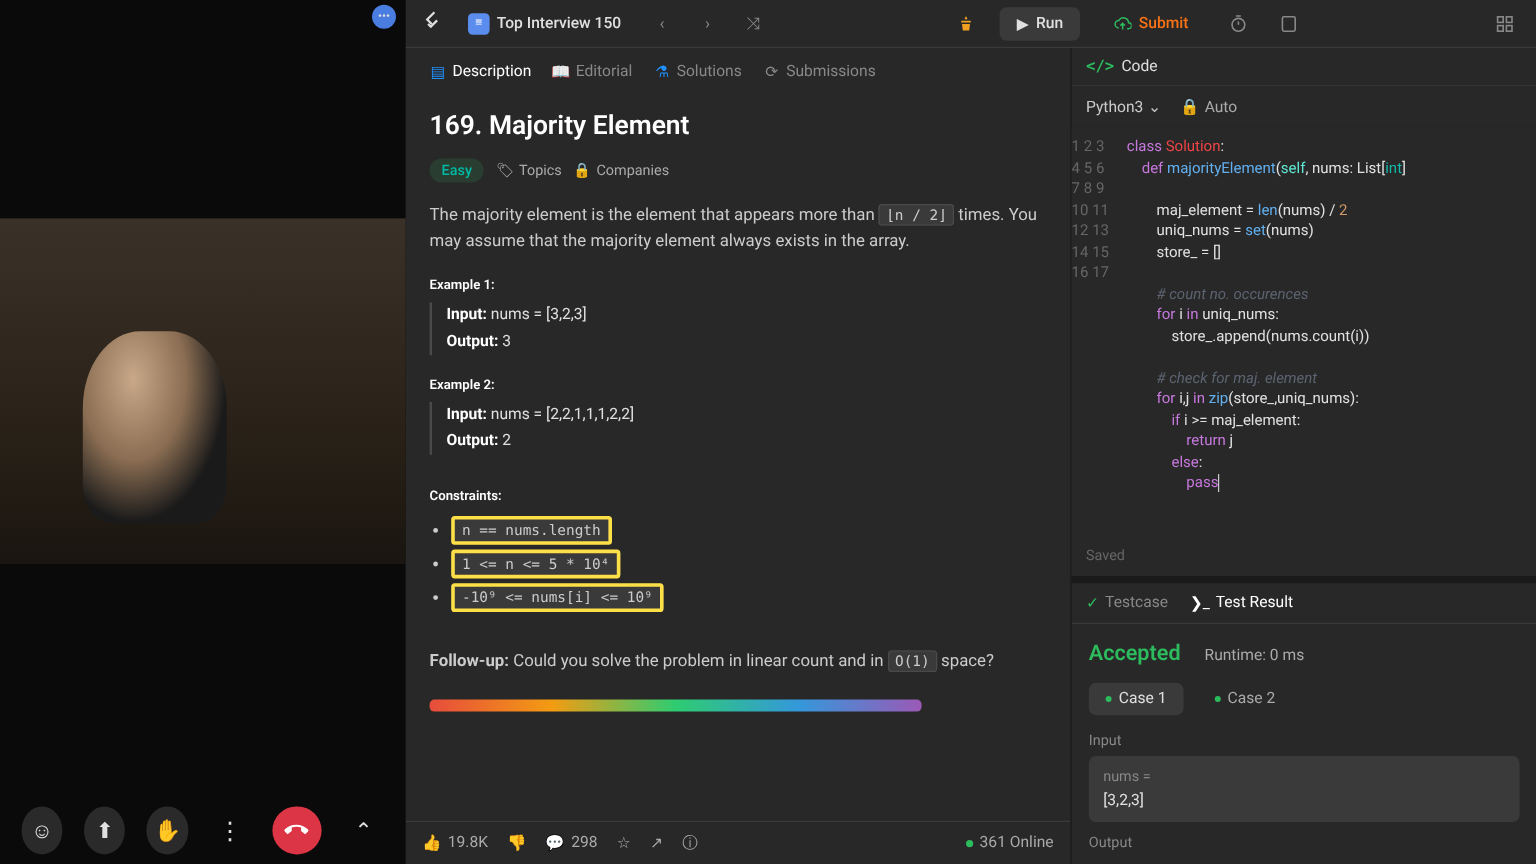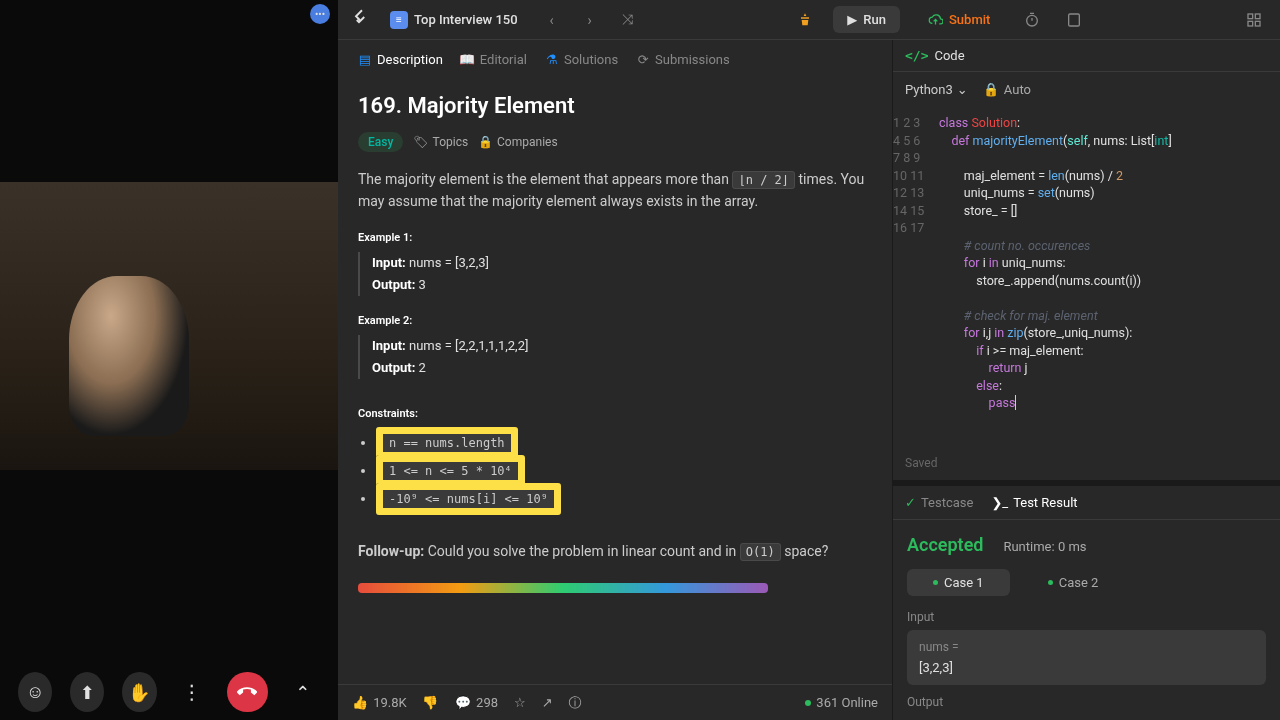--- a/index.html
+++ b/index.html
@@ -38,21 +38,21 @@
 .tags-row { display:flex; gap:10px; margin-bottom:16px; align-items:center; }
 .diff-easy { background:rgba(44,187,93,0.15); color:#00b8a3; padding:3px 10px; border-radius:12px; font-size:12px; font-weight:500; }
 .tag-chip { display:flex; align-items:center; gap:4px; color:#aaa; font-size:12px; cursor:pointer; }
 .prose { font-size:14px; line-height:1.6; color:#ccc; margin-bottom:12px; }
 .prose em { font-style:italic; }
 code.inline { background:#3a3a3a; padding:1px 5px; border-radius:3px; font-family:Menlo,Consolas,monospace; font-size:12px; border:1px solid #4a4a4a; }
 .example-title { font-weight:600; color:#fff; margin:18px 0 8px; font-size:11px; }
 .example-block { border-left:2px solid #4a4a4a; padding-left:12px; margin-bottom:8px; font-family:Menlo,Consolas,monospace; font-size:13px; line-height:1.7; }
 .example-block strong { color:#fff; }
 .constraints-list { margin-left:18px; font-size:14px; line-height:2; color:#ccc; }
-.constraints-list code { background:#3a3a3a; padding:2px 6px; border-radius:3px; font-family:Menlo,Consolas,monospace; font-size:12px; border:7px solid #fde047; }
+.constraints-list code { background:#3a3a3a; padding:2px 6px; border-radius:3px; font-family:Menlo,Consolas,monospace; font-size:12px; border:3px solid #fde047; }
 .ad-placeholder { width:410px; height:10px; background:linear-gradient(90deg,#e74c3c,#f39c12,#2ecc71,#3498db,#9b59b6); border-radius:4px; margin-top:20px; }
 .footer-bar { height:36px; border-top:1px solid #3a3a3a; display:flex; align-items:center; padding:0 14px; gap:16px; font-size:13px; color:#aaa; }
 .footer-item { display:flex; align-items:center; gap:5px; cursor:pointer; }
 .footer-spacer { flex:1; }
 .online-dot { width:6px; height:6px; background:#2cbb5d; border-radius:50%; display:inline-block; }
 
 .right-panel { flex:1; display:flex; flex-direction:column; background:#1e1e1e; }
 .code-header { height:32px; display:flex; align-items:center; padding:0 12px; gap:6px; background:#282828; border-bottom:1px solid #3a3a3a; font-size:13px; }
 .code-icon { color:#2cbb5d; font-family:monospace; font-weight:bold; }
 .lang-bar { height:34px; display:flex; align-items:center; padding:0 12px; gap:16px; background:#282828; font-size:13px; color:#ccc; }
@@ -66,21 +66,21 @@
 .resize-handle { height:6px; background:#1a1a1a; cursor:row-resize; }
 
 .result-panel { height:234px; background:#282828; display:flex; flex-direction:column; }
 .result-tabs { height:34px; display:flex; align-items:center; padding:0 12px; gap:18px; border-bottom:1px solid #3a3a3a; font-size:13px; }
 .rtab { display:flex; align-items:center; gap:5px; color:#888; cursor:pointer; }
 .rtab.active { color:#fff; }
 .result-body { flex:1; padding:14px 14px; overflow-y:auto; }
 .accepted { color:#2cbb5d; font-size:18px; font-weight:600; }
 .runtime { color:#aaa; font-size:13px; margin-left:16px; }
 .case-row { display:flex; gap:12px; margin:14px 0; }
-.case-chip { background:#3a3a3a; padding:6px 26px; border-radius:6px; font-size:13px; cursor:pointer; display:flex; align-items:center; gap:6px; }
+.case-chip { background:#3a3a3a; padding:6px 14px; border-radius:6px; font-size:13px; cursor:pointer; display:flex; align-items:center; gap:6px; }
 .case-chip.inactive { background:transparent; color:#aaa; }
 .case-dot { width:5px; height:5px; background:#2cbb5d; border-radius:50%; }
 .io-label { color:#888; font-size:12px; margin:10px 0 6px; }
 .io-box { background:#3a3a3a; border-radius:6px; padding:10px 12px; font-family:Menlo,Consolas,monospace; font-size:13px; }
 .io-box .var { color:#888; font-size:12px; margin-bottom:6px; }
 </style>
 </head>
 <body>
 
 <div class="video-panel">

